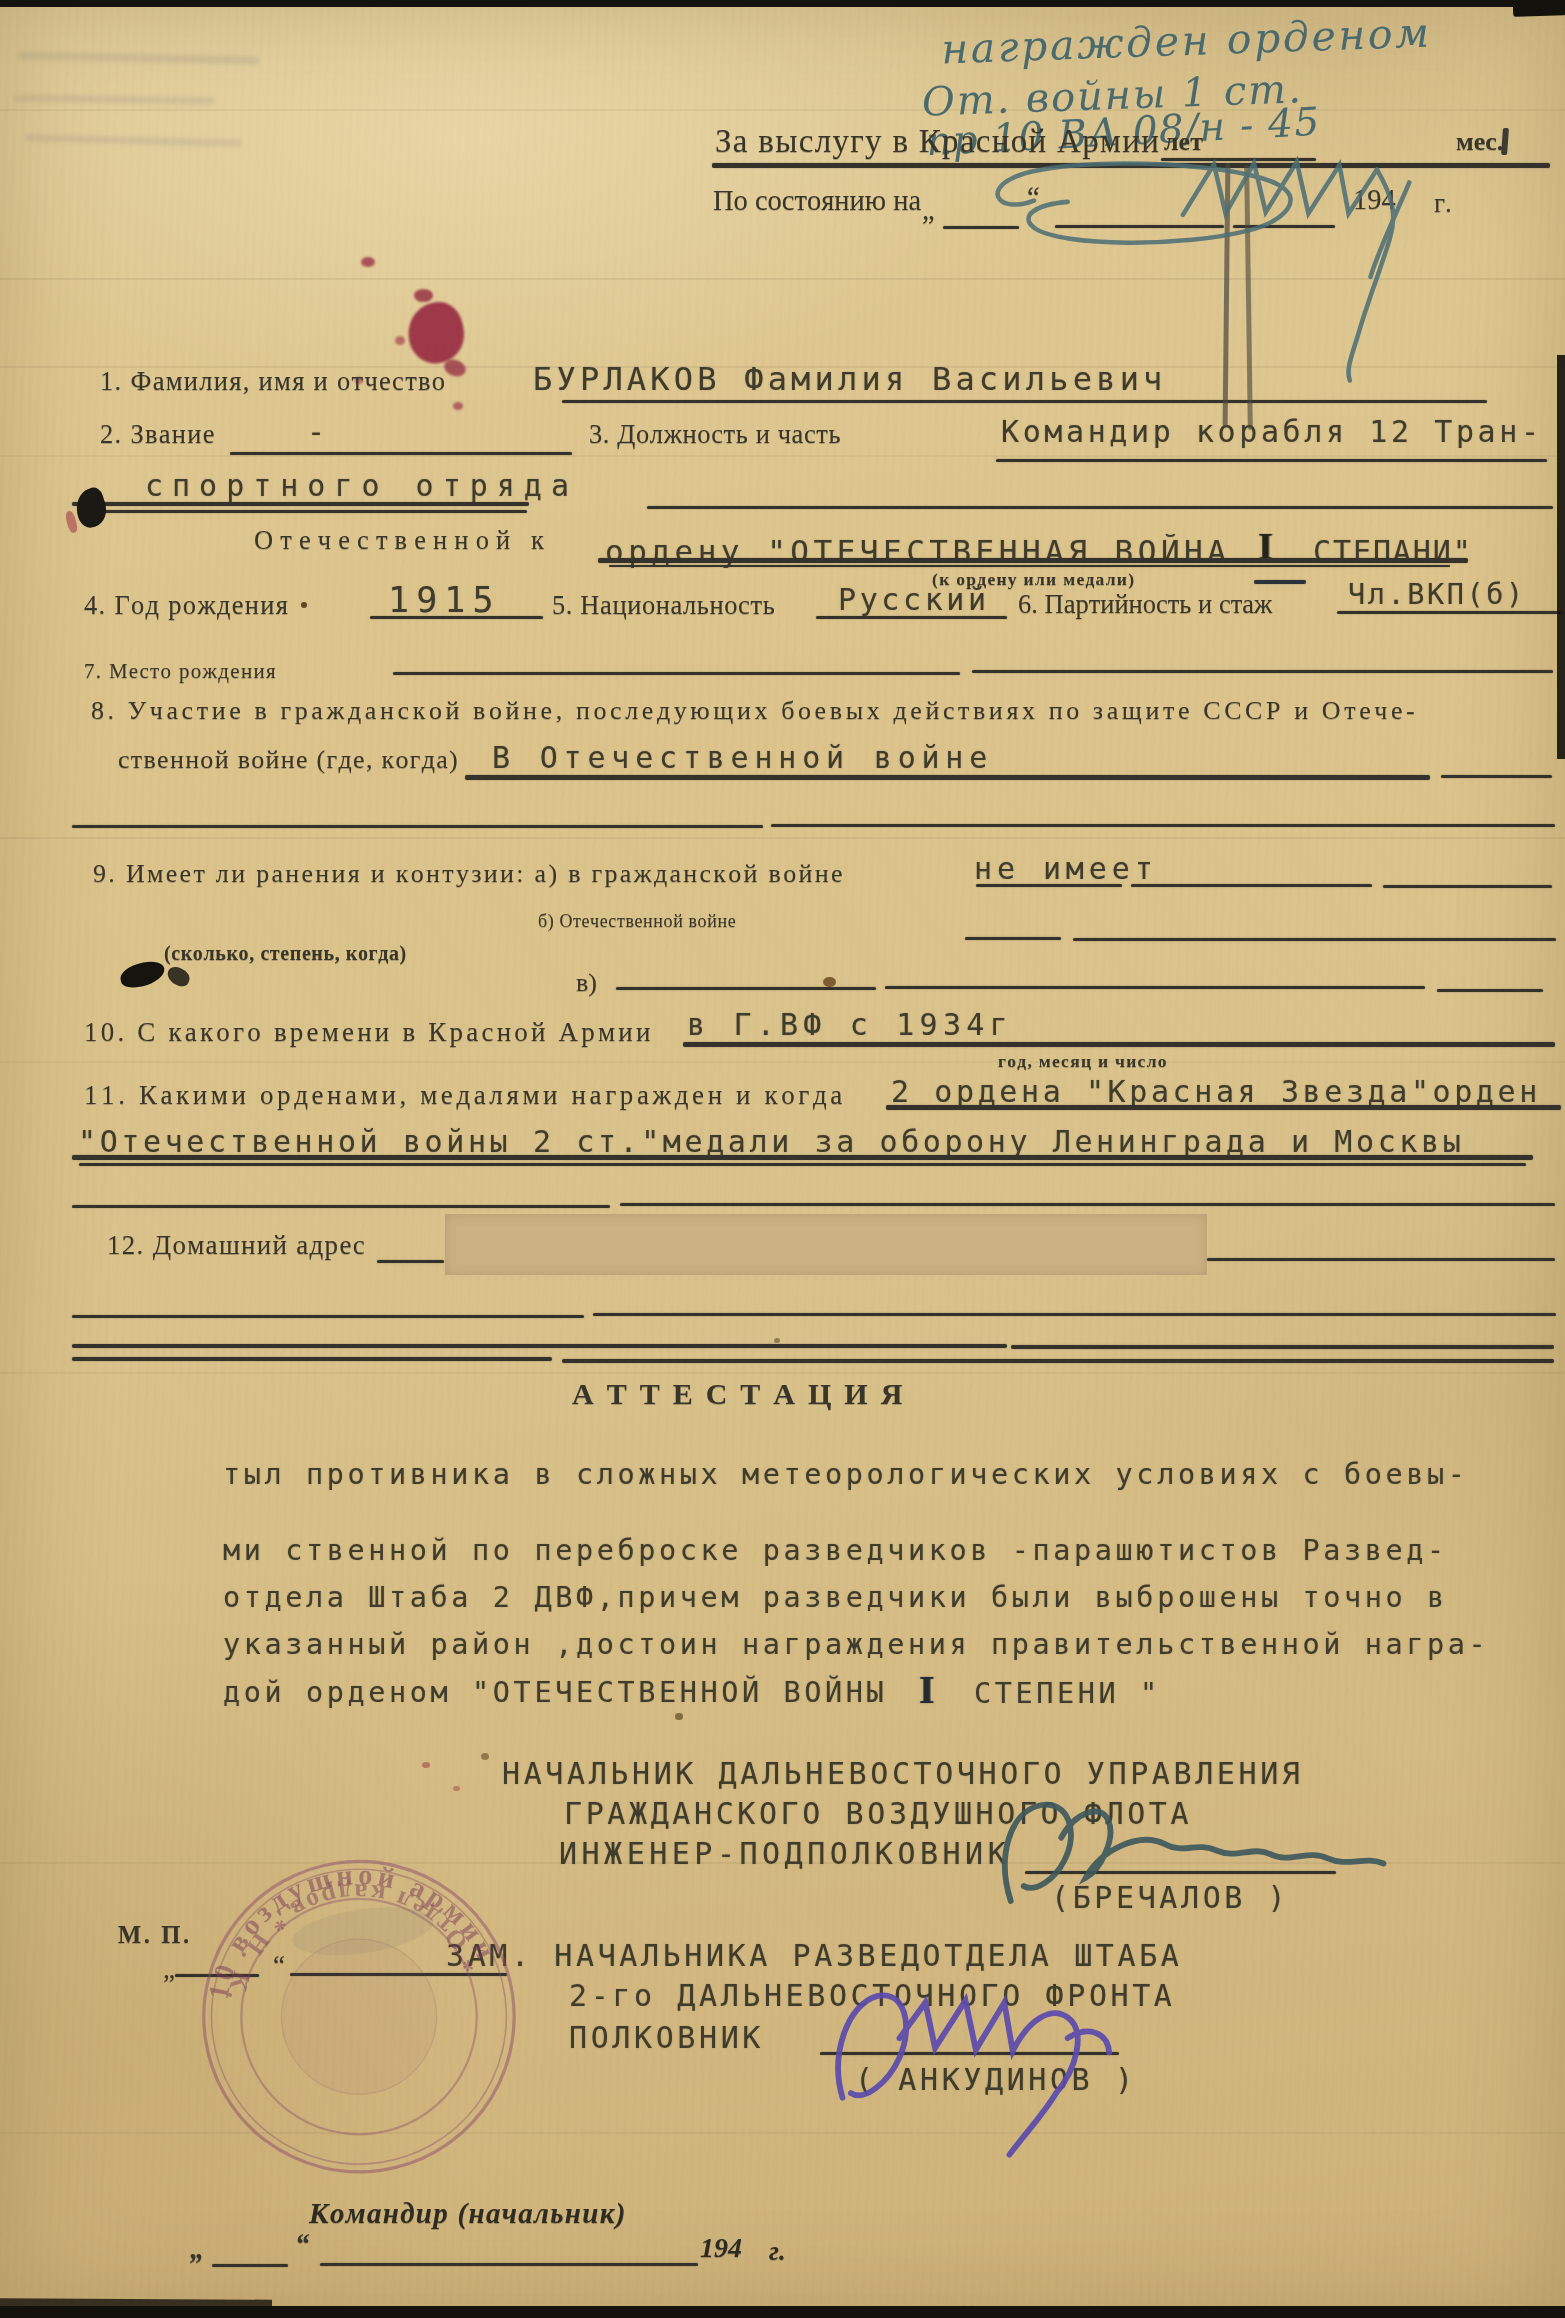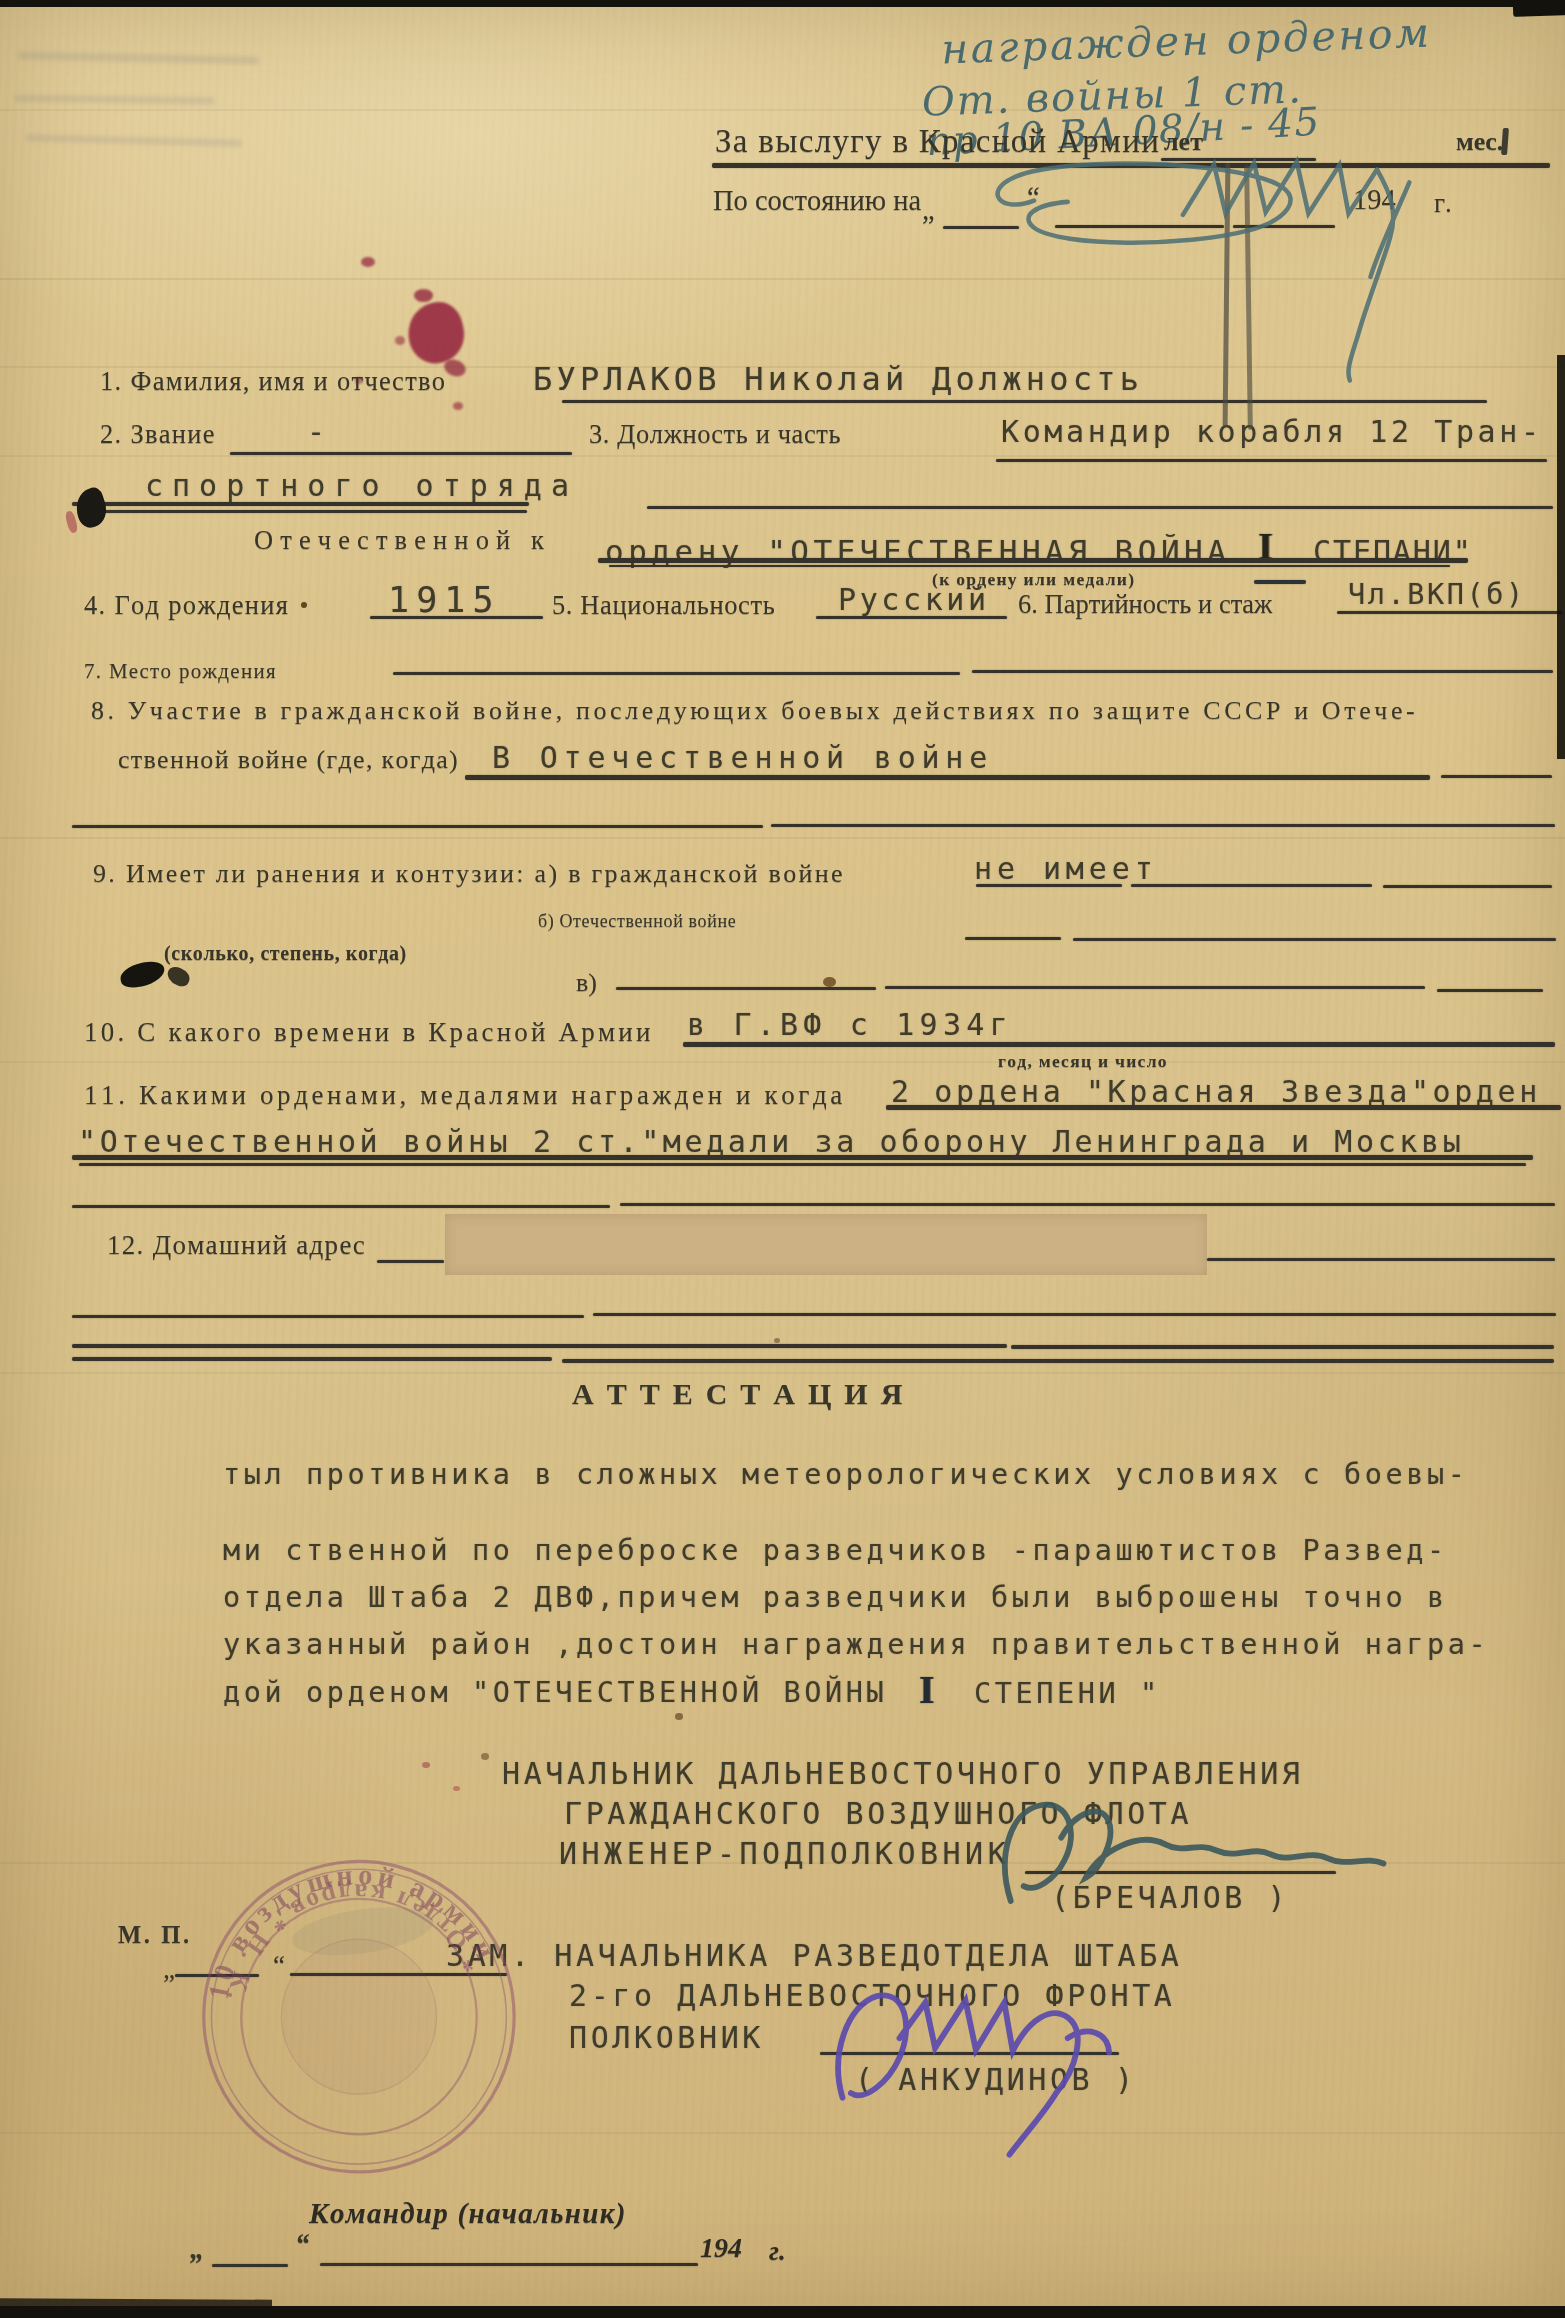--- a/index.html
+++ b/index.html
@@ -67,21 +67,21 @@
   <div class="stain" style="left:408px;top:303px;width:56px;height:60px;background:#93203d;opacity:.85;border-radius:60% 45% 55% 50%;transform:rotate(-15deg)"></div>
   <div class="stain" style="left:361px;top:257px;width:14.2px;height:10.4px;background:#93203d;opacity:.7"></div>
   <div class="stain" style="left:414px;top:289px;width:19.4px;height:13px;background:#8e1f3b;opacity:.75"></div>
   <div class="stain" style="left:444px;top:360px;width:22px;height:15.5px;background:#8e1f3b;opacity:.7;transform:rotate(20deg)"></div>
   <div class="stain" style="left:453px;top:402px;width:10.4px;height:7.8px;background:#93203d;opacity:.6"></div>
   <div class="stain" style="left:355px;top:377px;width:7.8px;height:6.5px;background:#93203d;opacity:.5"></div>
   <div class="stain" style="left:395px;top:336px;width:10.4px;height:9px;background:#93203d;opacity:.55"></div>
 
 
   <div class="lb" style="left:100px;top:366px;font-size:26.5px;letter-spacing:1.3px">1. Фамилия, имя и отчество</div>
-  <div class="tw" style="left:533px;top:360px;font-size:32px;letter-spacing:4.2px">БУРЛАКОВ Николай Должность</div>
+  <div class="tw" style="left:533px;top:360px;font-size:32px;letter-spacing:4.2px">БУРЛАКОВ Фамилия Васильевич</div>
   <div class="ln" style="left:562px;top:400px;width:925px;height:3.2px"></div>
 
   <div class="lb" style="left:100px;top:419px;font-size:26.5px;letter-spacing:1.3px">2. Звание</div>
   <div class="tw" style="left:307px;top:414px">-</div>
   <div class="ln" style="left:230px;top:452px;width:342px;height:3.2px"></div>
   <div class="lb" style="left:589px;top:419px;font-size:26.5px;letter-spacing:0.6px">3. Должность и часть</div>
   <div class="tw" style="left:1001px;top:414px">Командир корабля 12 Тран-</div>
   <div class="ln" style="left:996px;top:459px;width:551px;height:3.2px"></div>
   <div class="tw" style="left:145px;top:468px;letter-spacing:9px">спортного отряда</div>
   <div class="ln" style="left:72px;top:502px;width:457px;height:3.9px"></div>

